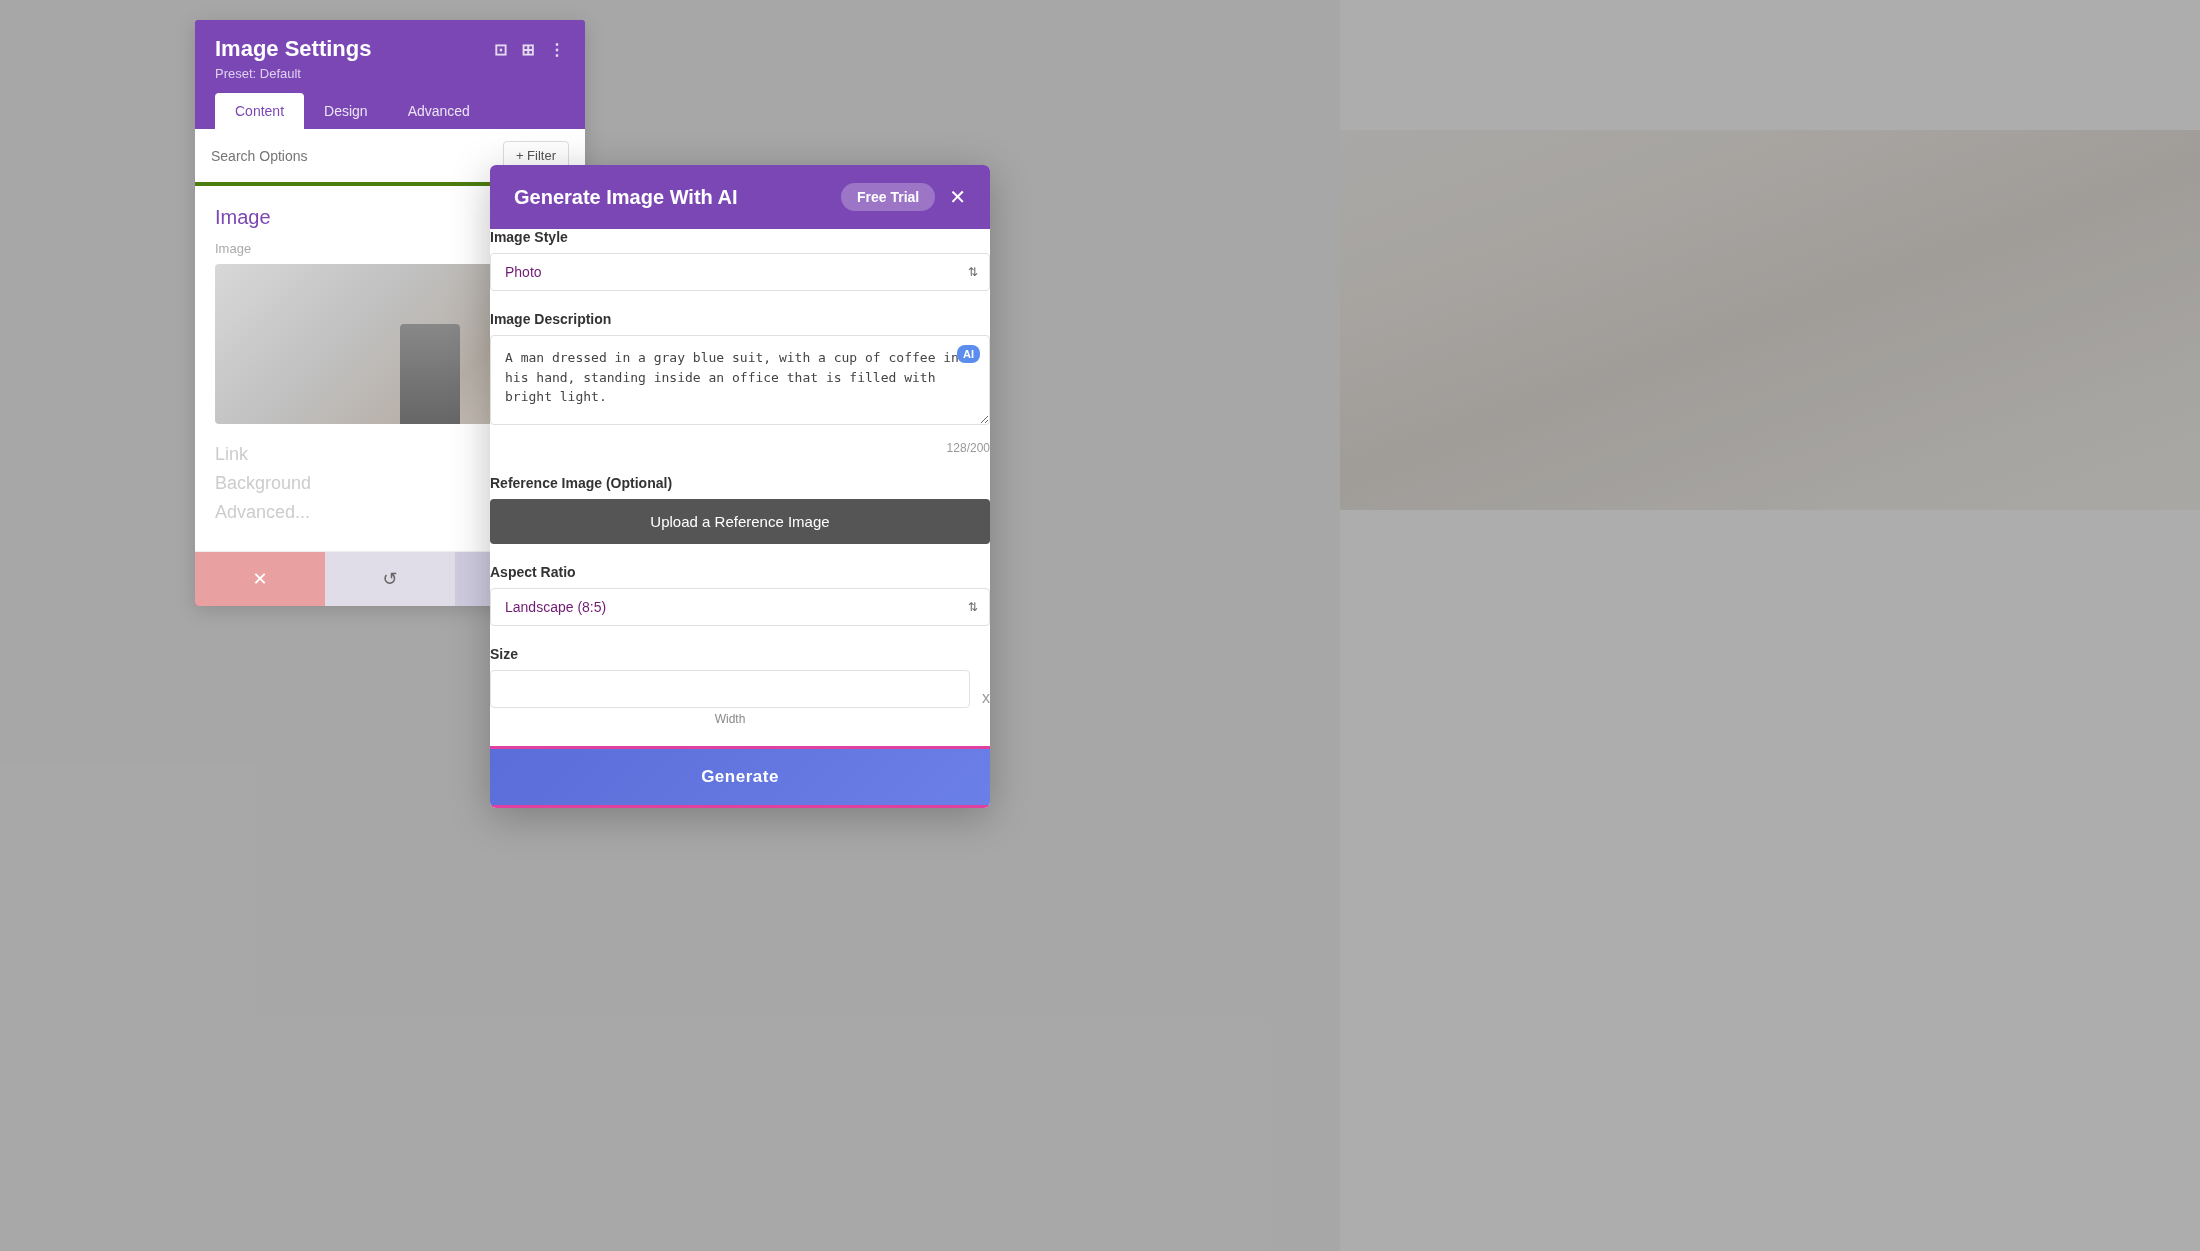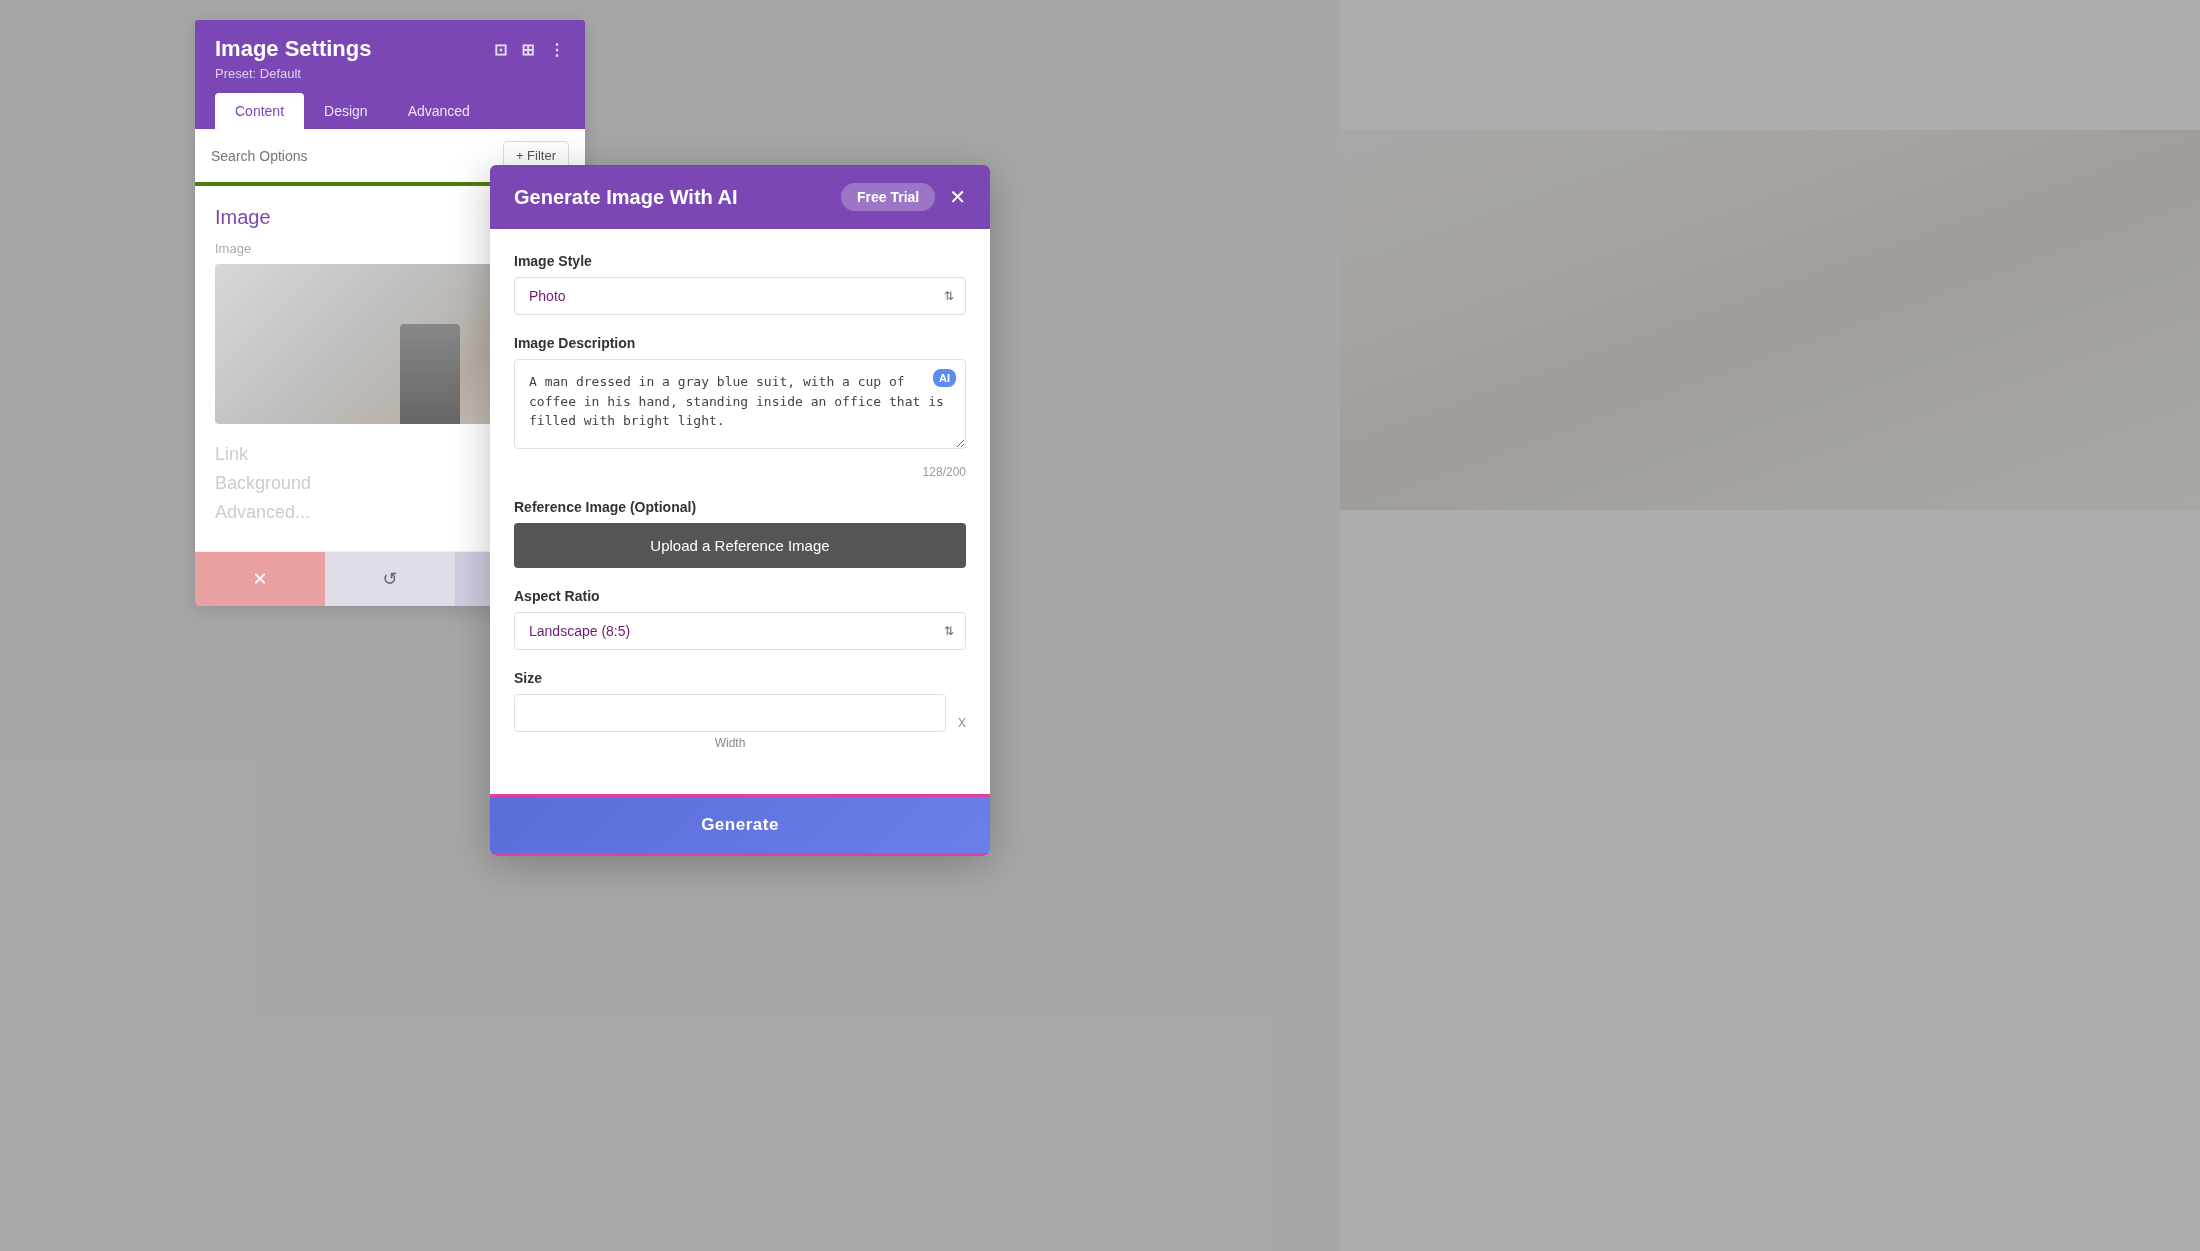--- a/index.html
+++ b/index.html
@@ -234,21 +234,20 @@
     .modal-close {
       color: white;
       font-size: 20px;
       cursor: pointer;
       font-weight: 300;
       line-height: 1;
     }
 
     
     .modal-body {
-      padding: 24px;
       background: white;
     }
 
     .form-group {
       margin-bottom: 20px;
     }
 
     .form-label {
       font-size: 14px;
       font-weight: 600;

